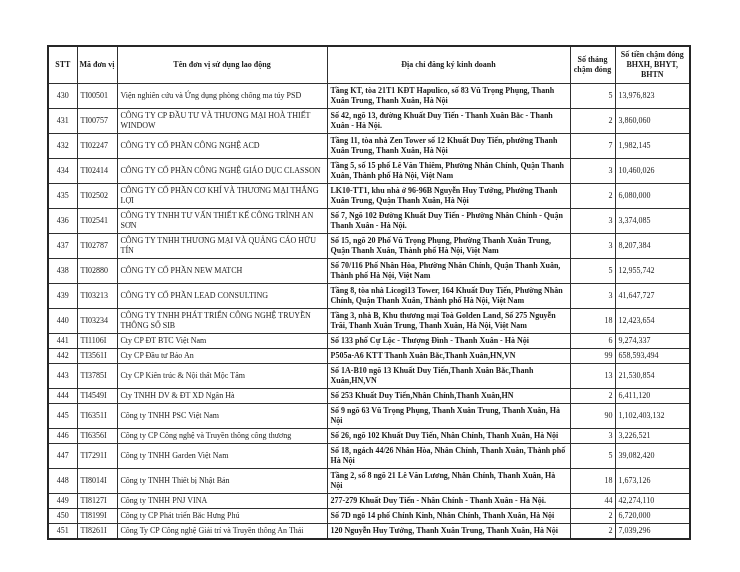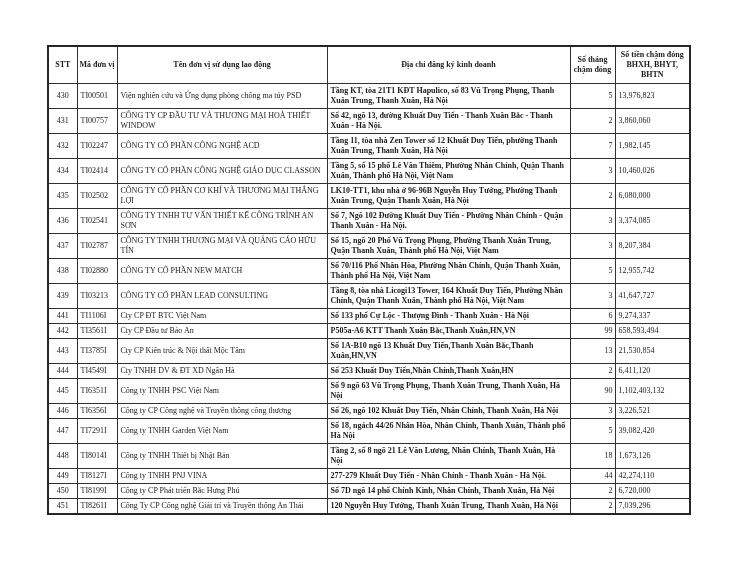--- a/index.html
+++ b/index.html
@@ -152,20 +152,28 @@
 
   <tr>
     <td class="c-stt">439</td>
     <td class="c-code">TI03213</td>
     <td class="c-name">CÔNG TY CỔ PHẦN LEAD CONSULTING</td>
     <td class="c-addr">Tầng 8, tòa nhà Licogi13 Tower, 164 Khuất Duy Tiến, Phường Nhân Chính, Quận Thanh Xuân, Thành phố Hà Nội, Việt Nam</td>
     <td class="c-months">3</td>
     <td class="c-amount">41,647,727</td>
   </tr>
 
+  <tr>
+    <td class="c-stt">440</td>
+    <td class="c-code">TI03234</td>
+    <td class="c-name">CÔNG TY TNHH PHÁT TRIỂN CÔNG NGHỆ TRUYỀN THÔNG SỐ SIB</td>
+    <td class="c-addr">Tầng 3, nhà B, Khu thương mại Toà Golden Land, Số 275 Nguyễn Trãi, Thanh Xuân Trung, Thanh Xuân, Hà Nội, Việt Nam</td>
+    <td class="c-months">18</td>
+    <td class="c-amount">12,423,654</td>
+  </tr>
 
   <tr>
     <td class="c-stt">441</td>
     <td class="c-code">TI1106I</td>
     <td class="c-name">Cty CP ĐT BTC Việt Nam</td>
     <td class="c-addr">Số 133 phố Cự Lộc - Thượng Đình - Thanh Xuân - Hà Nội</td>
     <td class="c-months">6</td>
     <td class="c-amount">9,274,337</td>
   </tr>
 

